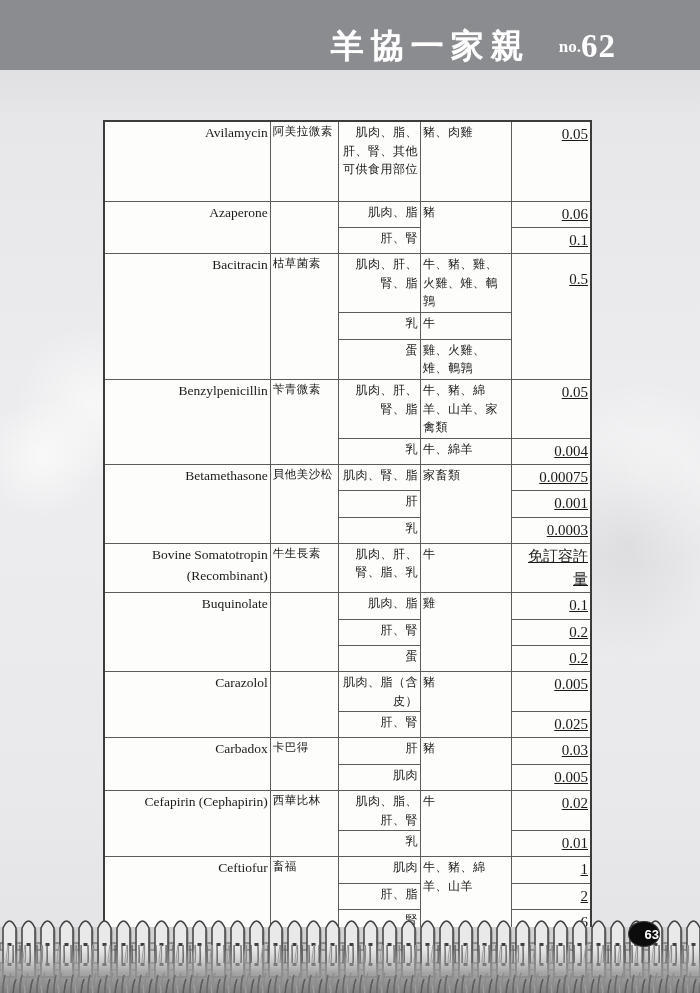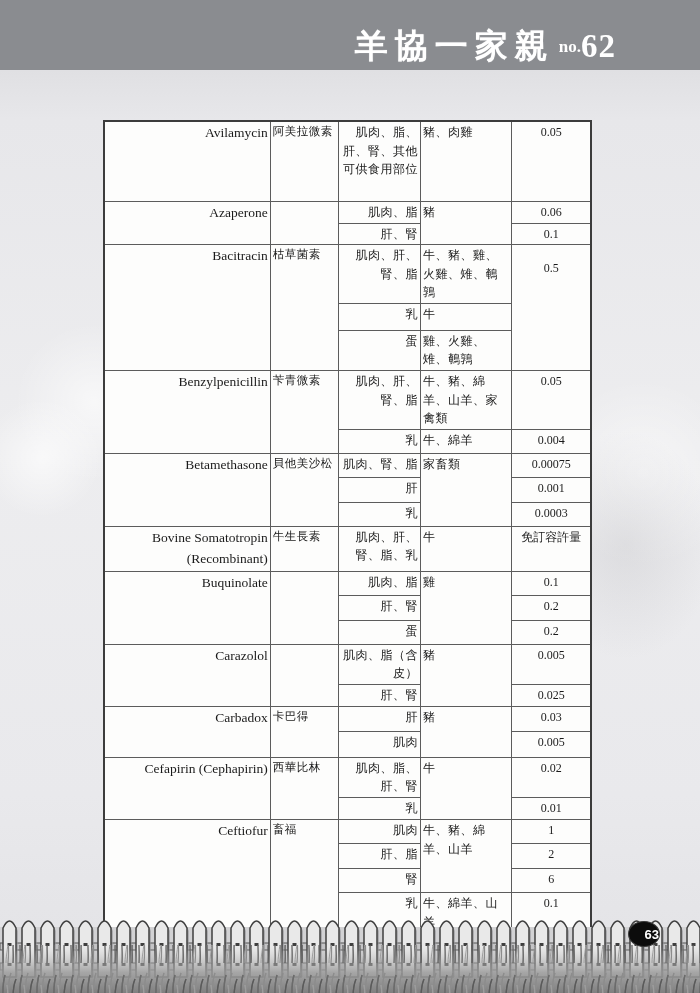--- a/index.html
+++ b/index.html
@@ -5,39 +5,39 @@
   html,body{margin:0;padding:0;background:#c9c9cc;}
   .page{
     position:relative;width:700px;height:993px;margin:0 auto;overflow:hidden;
     background:linear-gradient(180deg,#d6d6d9 0%,#e7e7ea 12%,#ededef 45%,#e9e9ec 80%,#e2e2e5 100%);
     font-family:"Liberation Serif","DejaVu Serif",serif;color:#1a1a1a;
   }
   
   .header-bar{position:absolute;top:0;left:0;width:700px;height:70px;background:#8a8c90;}
   .header-title{position:absolute;top:24px;right:84px;color:#ffffff;white-space:nowrap;display:flex;align-items:center;}
   .t-main{font-size:33px;font-weight:bold;letter-spacing:7px;text-shadow:0 0 1px rgba(255,255,255,.6);}
-  .t-no{font-size:17px;margin-left:4px;font-weight:bold;}
+  .t-no{font-size:17px;margin-left:28px;font-weight:bold;}
   .t-num{font-size:33px;font-weight:bold;letter-spacing:1px;}
   
   .blob{position:absolute;border-radius:50%;pointer-events:none;}
   .blob.b1{left:14px;top:322px;width:160px;height:160px;background:radial-gradient(circle,rgba(255,255,255,.6) 0%,rgba(255,255,255,0) 70%);}
   .blob.b2{left:-18px;top:398px;width:120px;height:120px;background:radial-gradient(circle,rgba(255,255,255,.65) 0%,rgba(255,255,255,0) 70%);}
   .blob.b3{left:548px;top:378px;width:190px;height:190px;background:radial-gradient(circle,rgba(255,255,255,.5) 0%,rgba(255,255,255,0) 70%);}
   .blob.b4{left:536px;top:430px;width:180px;height:230px;background:radial-gradient(ellipse,rgba(165,165,170,.22) 0%,rgba(165,165,170,0) 70%);}
   
   .table-wrap{position:absolute;left:103px;top:120px;}
   table.mrl{border-collapse:collapse;table-layout:fixed;width:489px;background:#fdfdfc;border:2px solid #3c3c3c;}
   table.mrl td{border:1px solid #5c5c5c;padding:1px 2px;vertical-align:top;line-height:1.55;overflow:hidden;}
   tbody.drug{border-top:1px solid #3a3a3a;}
   tr.sub > td{border-top:1px dashed #6e6e6e;}
   td.c-name{text-align:right;vertical-align:middle;font-size:13.5px;padding:1px 4px;}
   td.c-cname{vertical-align:middle;font-size:11.5px;letter-spacing:.5px;padding-left:3px;}
   td.c-part{font-size:12px;letter-spacing:.5px;text-align:right;}
   td.c-species{font-size:12px;letter-spacing:.5px;}
-  td.c-limit{text-align:center;font-size:12px;padding-top:3px;}
+  td.c-limit{text-align:right;font-size:15px;padding-top:3px;text-decoration:underline;}
   td.c-limit.merged{padding-top:14px;}
   
   .footer{position:absolute;left:0;bottom:0;width:700px;height:80px;}
   .page-badge{
     position:absolute;left:628px;top:921px;width:30px;height:24px;border-radius:50%;
     background:#0c0c0c;border:1px solid #3a3a3a;color:#ffffff;display:flex;align-items:center;justify-content:flex-end;
     font-family:"Liberation Sans","DejaVu Sans",sans-serif;font-size:13px;font-weight:bold;z-index:5;
   }
 </style>
 </head>

